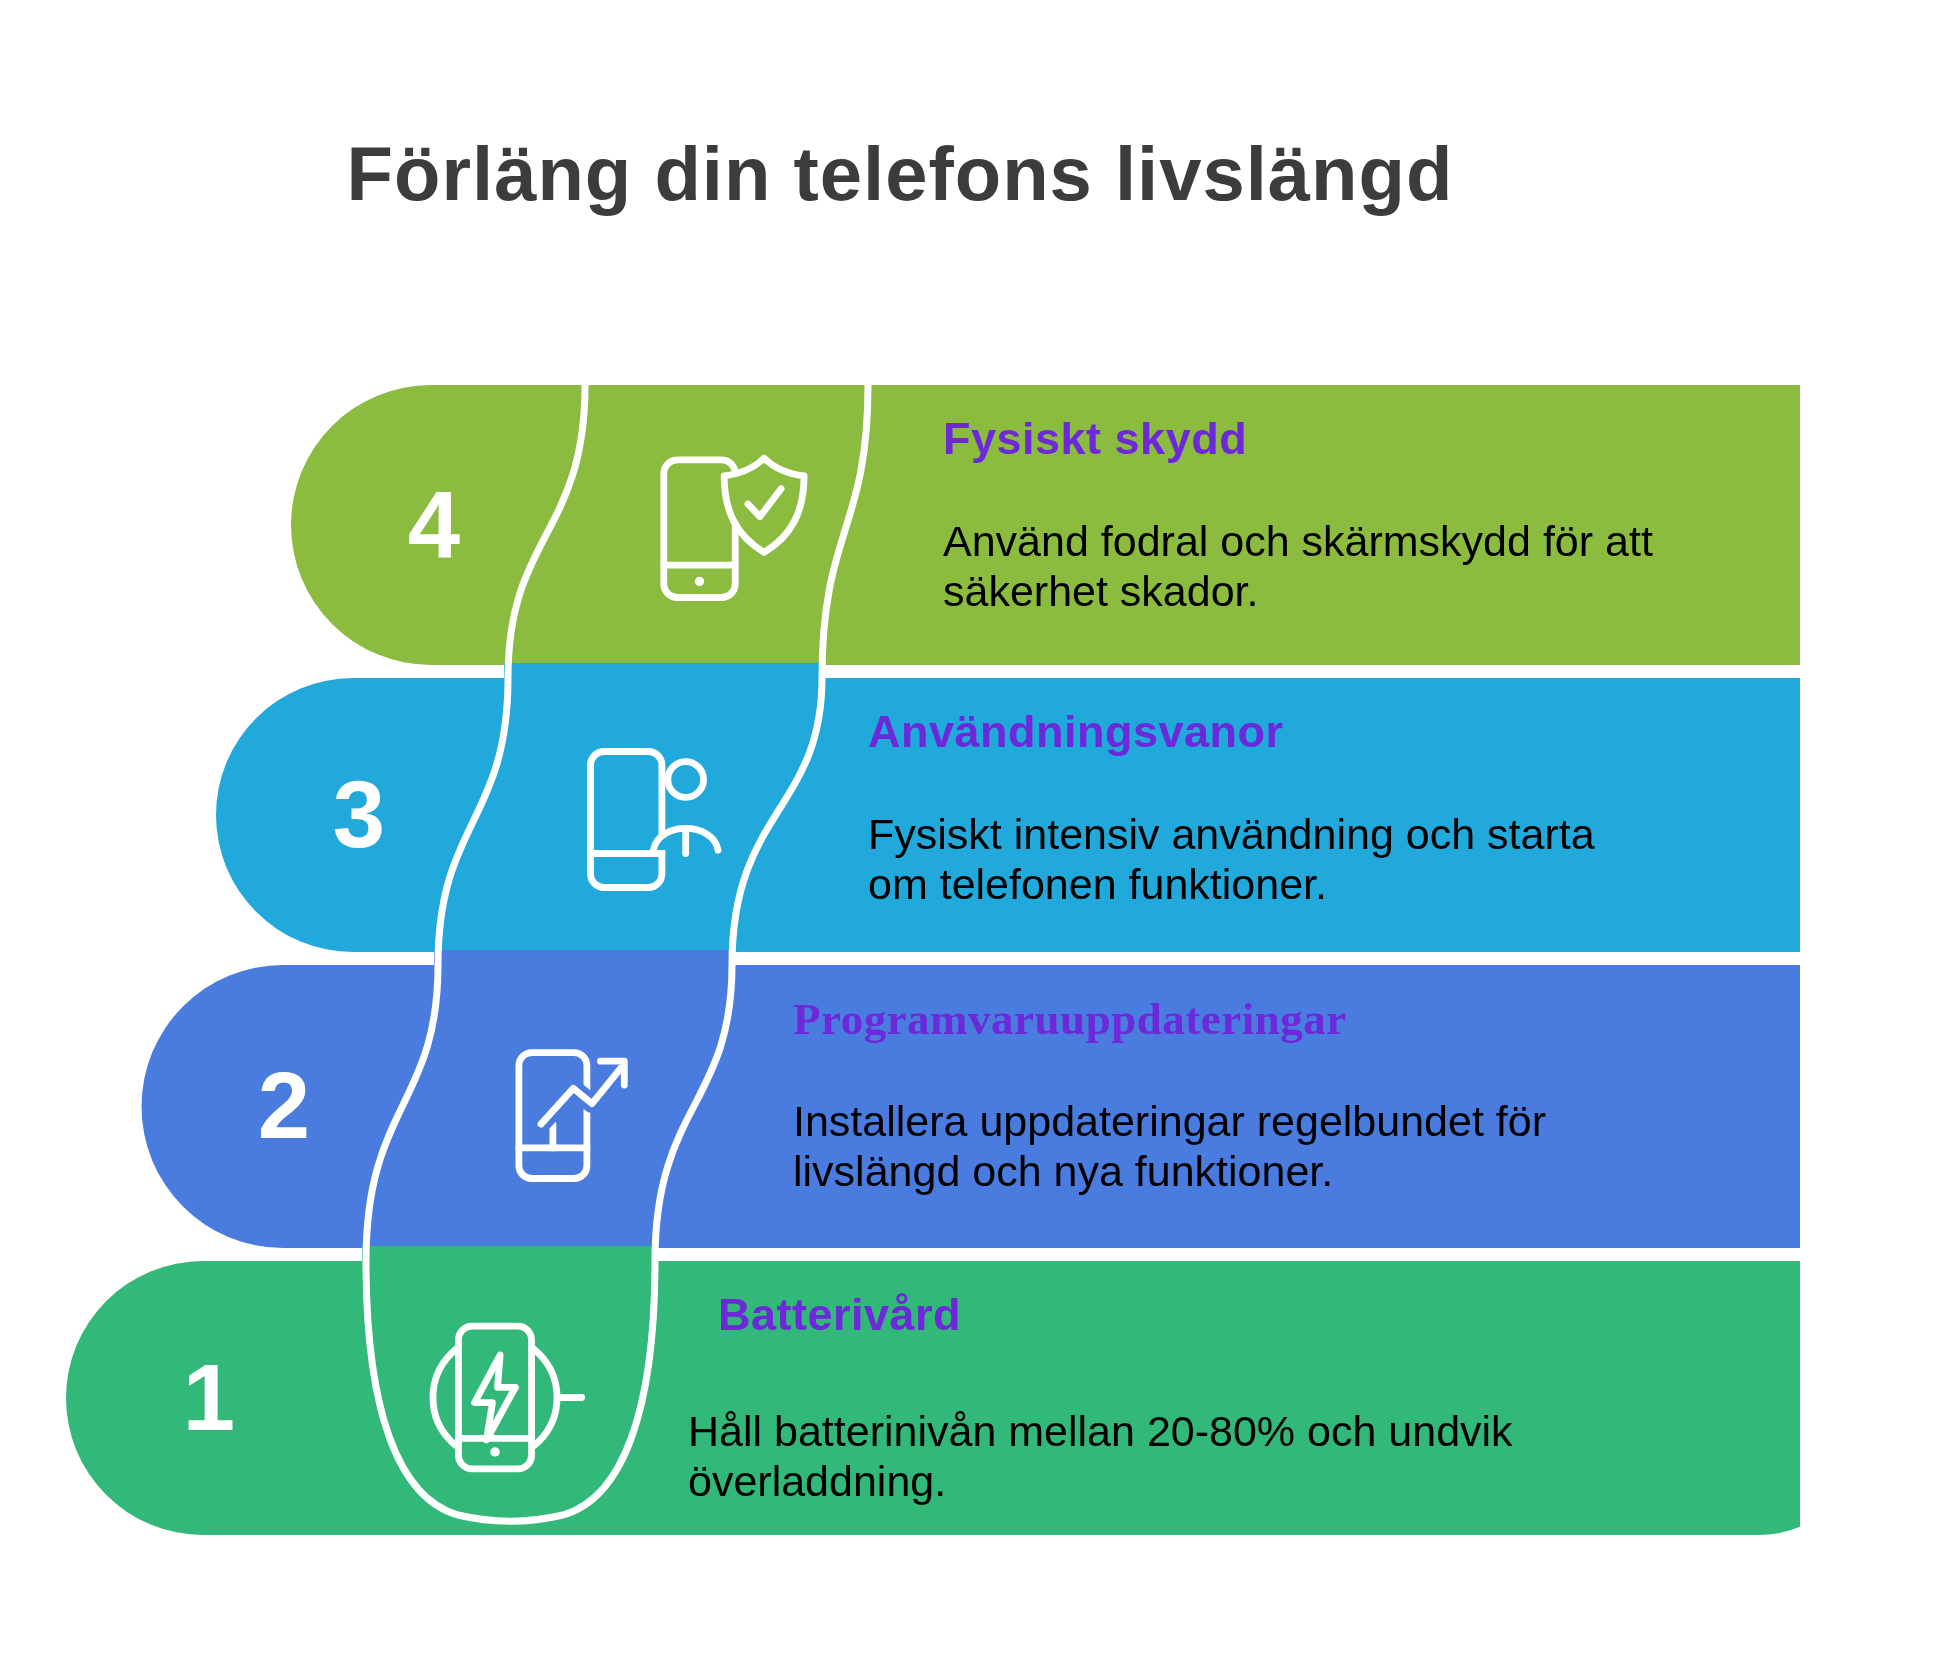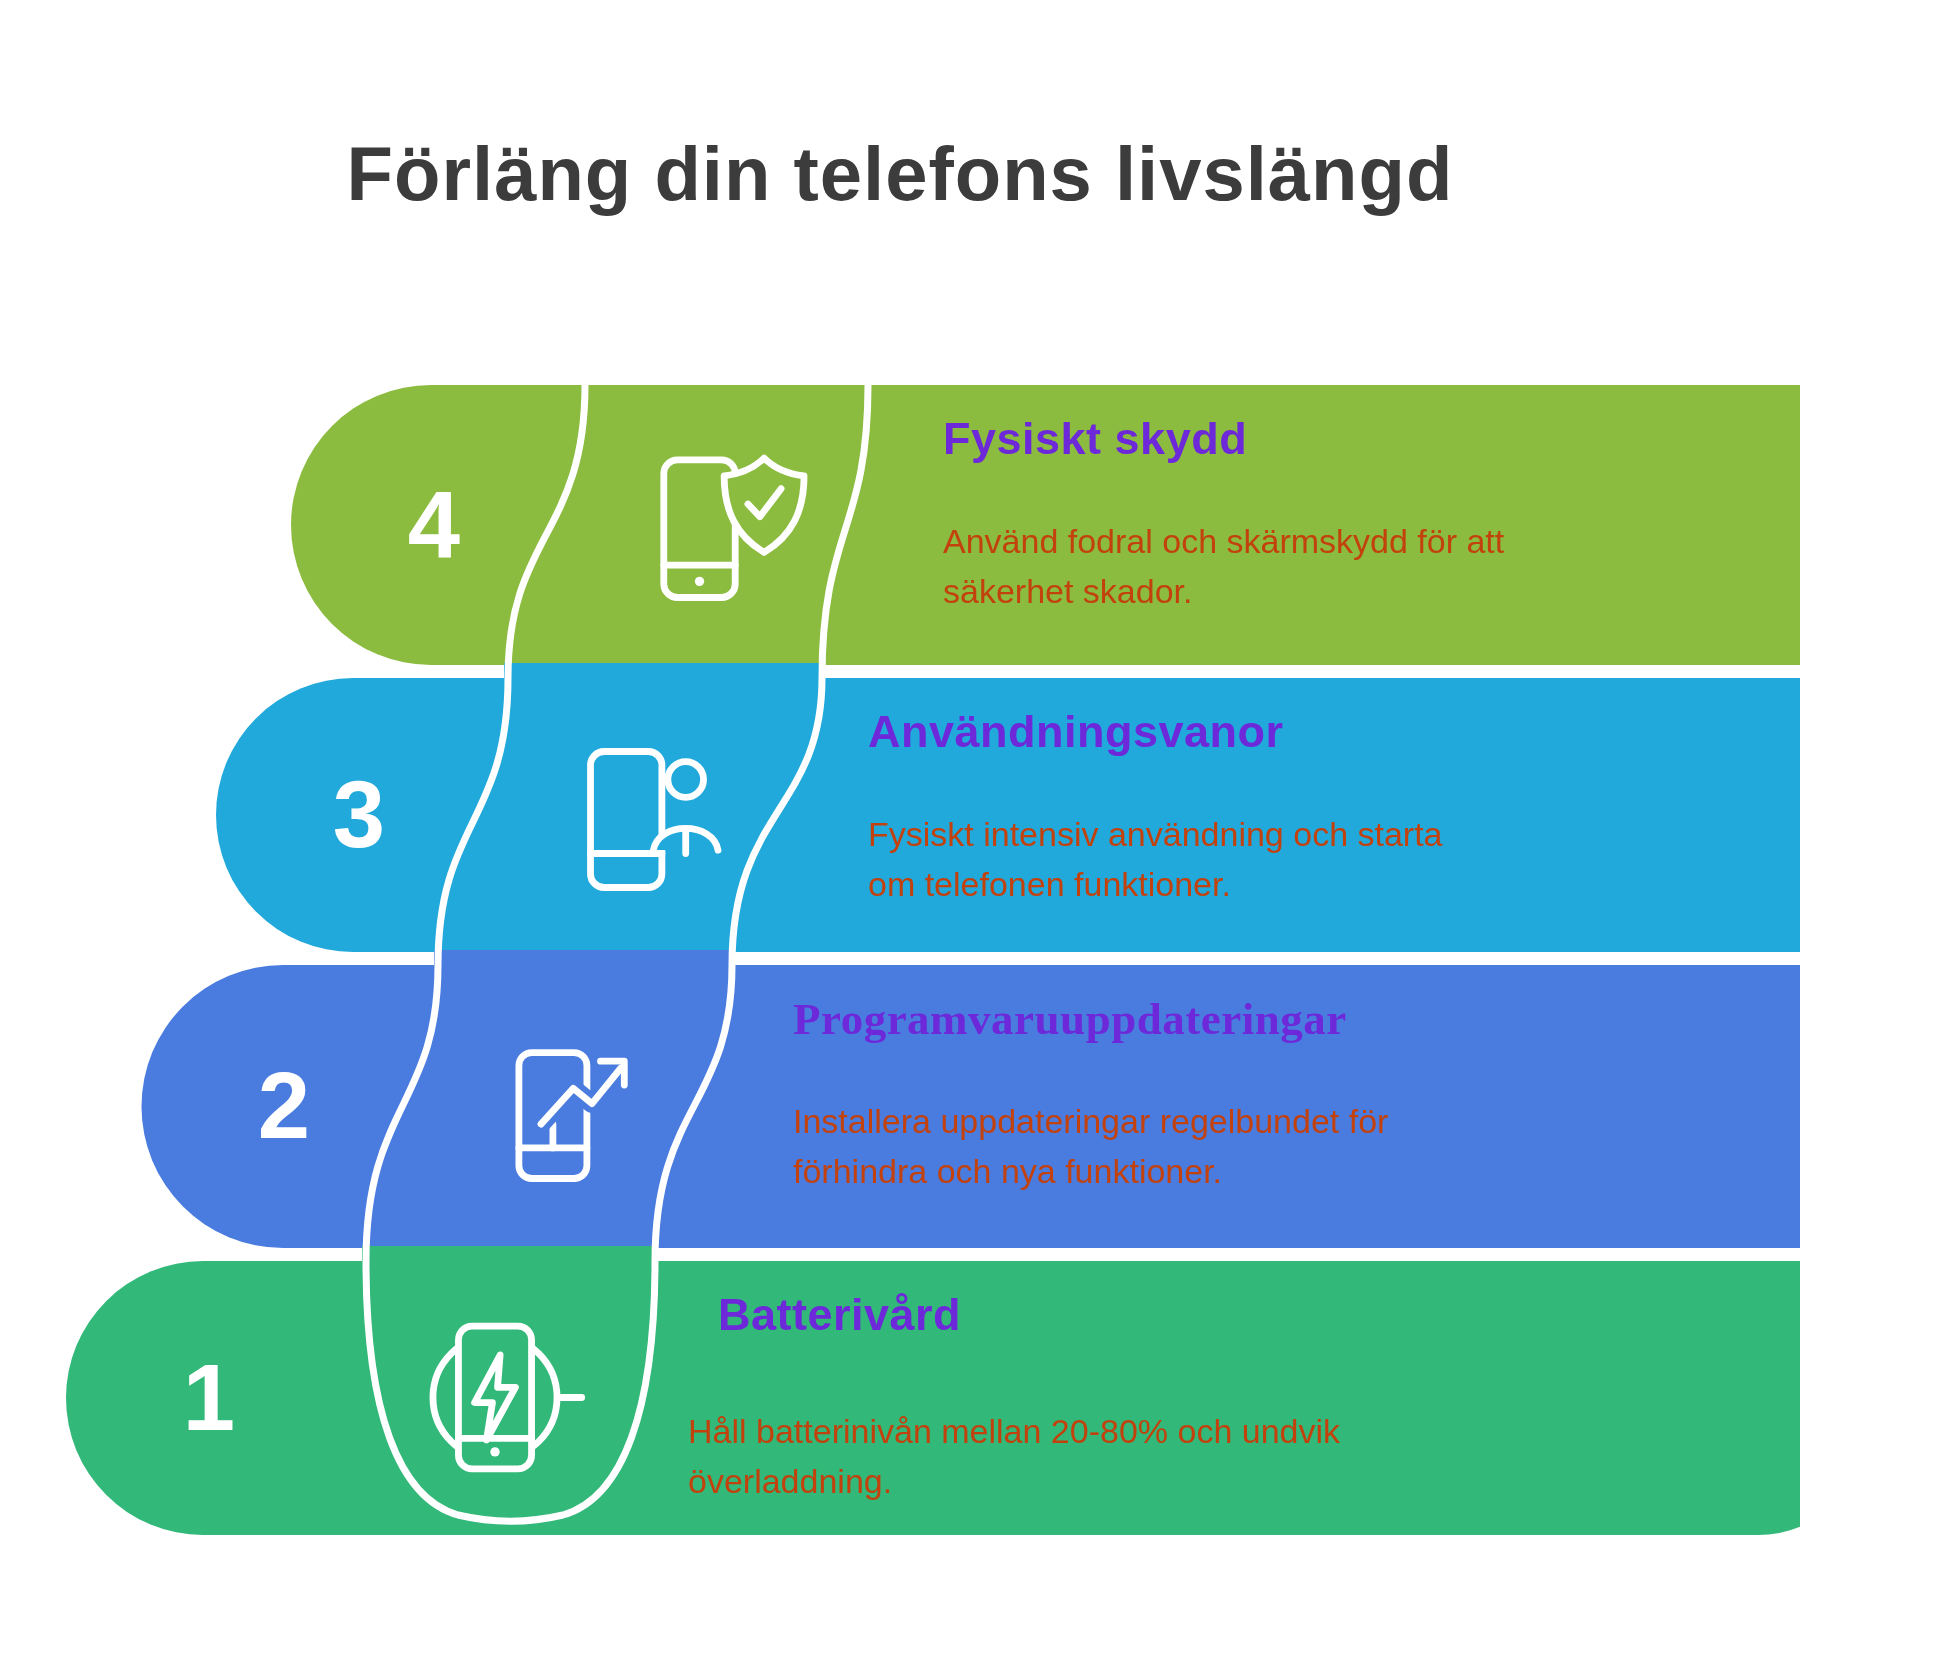--- a/index.html
+++ b/index.html
@@ -23,22 +23,22 @@
     display:flex;align-items:center;justify-content:center;
     color:#ffffff;font-size:94px;font-weight:700;
   }
   .row-title{
     position:absolute;
     font-size:45px;font-weight:700;letter-spacing:.5px;
     color:#6d28d9;white-space:nowrap;
   }
   .row-desc{
     position:absolute;
-    font-size:34px;font-weight:400;line-height:50px;
-    color:#c2410c;white-space:nowrap;
+    font-size:43px;font-weight:400;line-height:50px;
+    color:#000000;white-space:nowrap;
   }
   
   #num-4{left:334px;top:450px;}
   #num-3{left:259px;top:740px;}
   #num-2{left:184px;top:1031px;}
   #num-1{left:109px;top:1323px;}
   #title-4{left:943px;top:413px;}
   #title-3{left:868px;top:706px;}
   #title-2{left:793px;top:993px;font-family:Liberation Serif, serif;}
   #title-1{left:718px;top:1289px;}
@@ -125,21 +125,21 @@
 
   <div class="row-title" id="title-3">Användningsvanor</div>
   <div class="row-desc" id="desc-3">
     <div>Fysiskt intensiv användning och starta</div>
     <div>om telefonen funktioner.</div>
   </div>
 
   <div class="row-title" id="title-2">Programvaruuppdateringar</div>
   <div class="row-desc" id="desc-2">
     <div>Installera uppdateringar regelbundet för</div>
-    <div>förhindra och nya funktioner.</div>
+    <div>livslängd och nya funktioner.</div>
   </div>
 
   <div class="row-title" id="title-1">Batterivård</div>
   <div class="row-desc" id="desc-1">
     <div>Håll batterinivån mellan 20-80% och undvik</div>
     <div>överladdning.</div>
   </div>
 
 </div>
 

